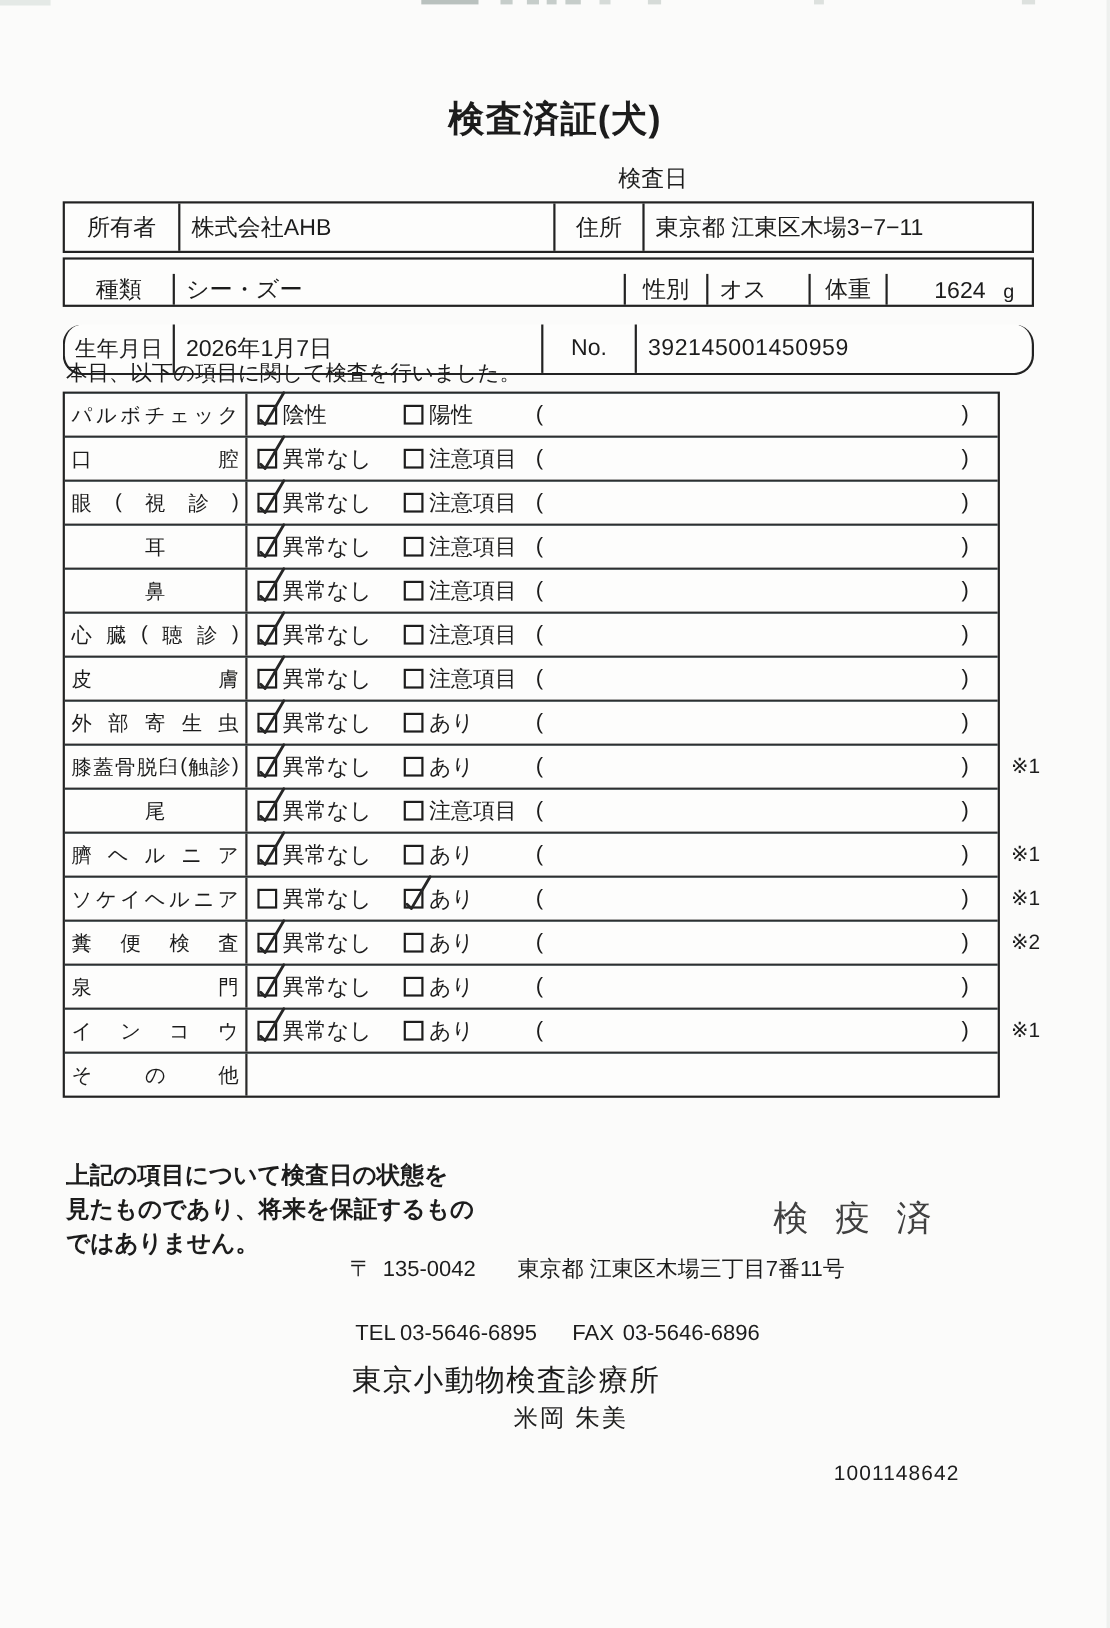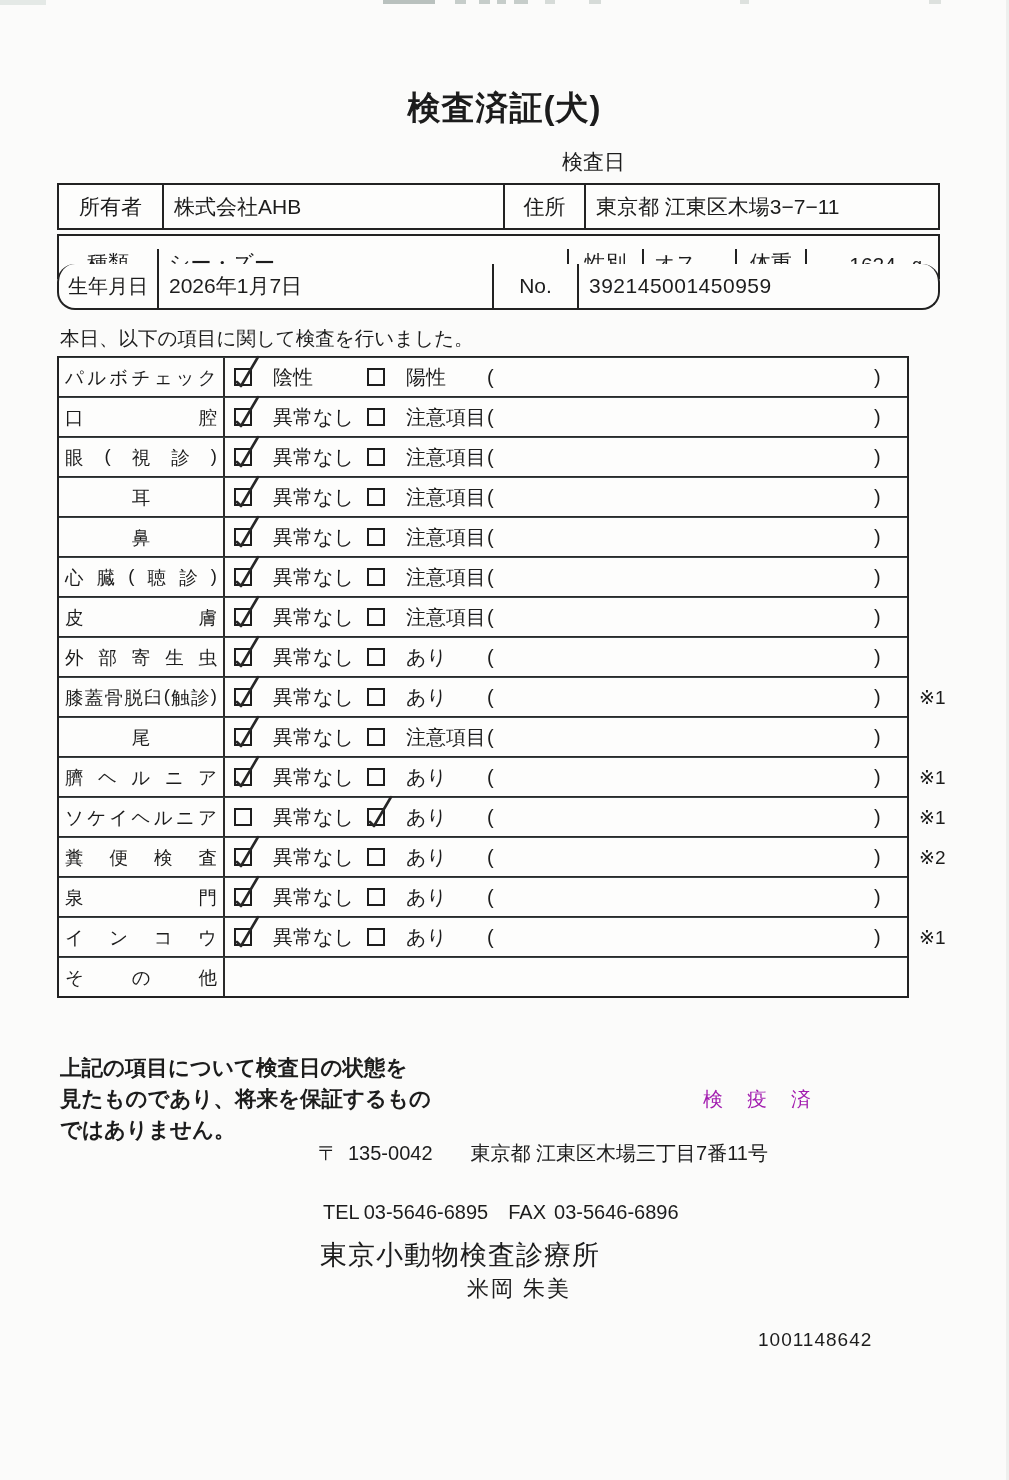--- a/index.html
+++ b/index.html
@@ -23,61 +23,61 @@
         padding:0 10px;white-space:nowrap;overflow:hidden;}
   .cell.lab{justify-content:center;padding:0 2px;}
   .cell.br{border-right:2px solid #222;}
   .cell.grow{flex:1;}
   .cell.num{letter-spacing:0.5px;}
   .weight-cell{justify-content:flex-end;padding-right:16px;}
   .weight-unit{margin-left:16px;font-size:18px;}
 
   #owner-table{top:183px;height:47px;}
   #pet-row1{top:234px;height:45px;align-items:flex-end;}
-  #pet-row2{top:264px;height:46px;border-top:none;border-radius:18px;}
+  #pet-row2{top:295px;height:46px;border-top:none;border-radius:18px;}
 
   .intro{position:absolute;left:60px;top:325px;font-size:19.5px;}
 
   #exam-table{position:absolute;left:57px;top:356px;width:848px;
               border:2.5px solid #222;box-sizing:content-box;background:#fdfdfc;}
   .exam-row{position:relative;height:38px;border-bottom:2px solid #2a2a2a;
             box-shadow:0 -1px 0 rgba(130,180,190,0.18);}
   .exam-row:last-child{border-bottom:none;}
   .exam-label{position:absolute;left:0;top:0;bottom:0;width:166px;
               border-right:2px solid #2a2a2a;box-sizing:border-box;
               display:flex;align-items:center;padding:0 6px;font-size:18.5px;}
   .exam-label-inner{width:100%;display:flex;}
   .exam-label-inner.spread{justify-content:space-between;}
   .exam-label-inner.center{justify-content:center;}
-  .opt{position:absolute;top:0;height:100%;display:flex;align-items:center;gap:21px;font-size:20px;}
+  .opt{position:absolute;top:0;height:100%;display:flex;align-items:center;gap:5px;font-size:20px;}
   .opt1{left:175px;}
   .opt2{left:308px;}
   .cb{position:relative;width:14px;height:14px;border:2px solid #1d1d1d;flex:none;background:transparent;}
   .check-svg{position:absolute;left:-6px;top:-18px;width:34px;height:38px;overflow:visible;}
   .paren{position:absolute;top:0;height:100%;display:flex;align-items:center;font-size:20px;}
   .paren.open{left:428px;}
   .paren.close{left:815px;}
   .mark{position:absolute;left:860px;top:0;height:100%;display:flex;align-items:center;
         font-size:19px;white-space:nowrap;}
 
   .notes{position:absolute;left:57px;top:964px;font-size:19px;line-height:29px;}
   .note-line.indent{padding-left:68px;}
 
   .disclaimer{position:absolute;left:60px;top:1053px;font-size:21.5px;font-weight:bold;line-height:31px;}
 
-  .stamp{position:absolute;left:703px;top:1086px;font-size:20px;letter-spacing:24px;
-         white-space:nowrap;color:#a21caf;}
+  .stamp{position:absolute;left:703px;top:1086px;font-size:32px;letter-spacing:24px;
+         white-space:nowrap;color:#404040;}
 
   .postal-line{position:absolute;left:318px;top:1140px;font-size:20px;white-space:nowrap;}
   .postal-code{margin-left:10px;}
   .postal-address{margin-left:38px;}
 
   .tel-line{position:absolute;left:323px;top:1201px;font-size:20px;white-space:nowrap;}
   .tel-num{margin-left:4px;}
-  .fax-label{margin-left:20px;}
+  .fax-label{margin-left:32px;}
   .fax-num{margin-left:8px;}
 
   .clinic{position:absolute;left:320px;top:1237px;font-size:27px;letter-spacing:1px;}
   .vet{position:absolute;left:467px;top:1274px;font-size:22px;letter-spacing:2px;}
   .serial{position:absolute;left:758px;top:1329px;font-size:19px;letter-spacing:1px;}
 </style>
 </head>
 <body>
 
 <div class="page">

